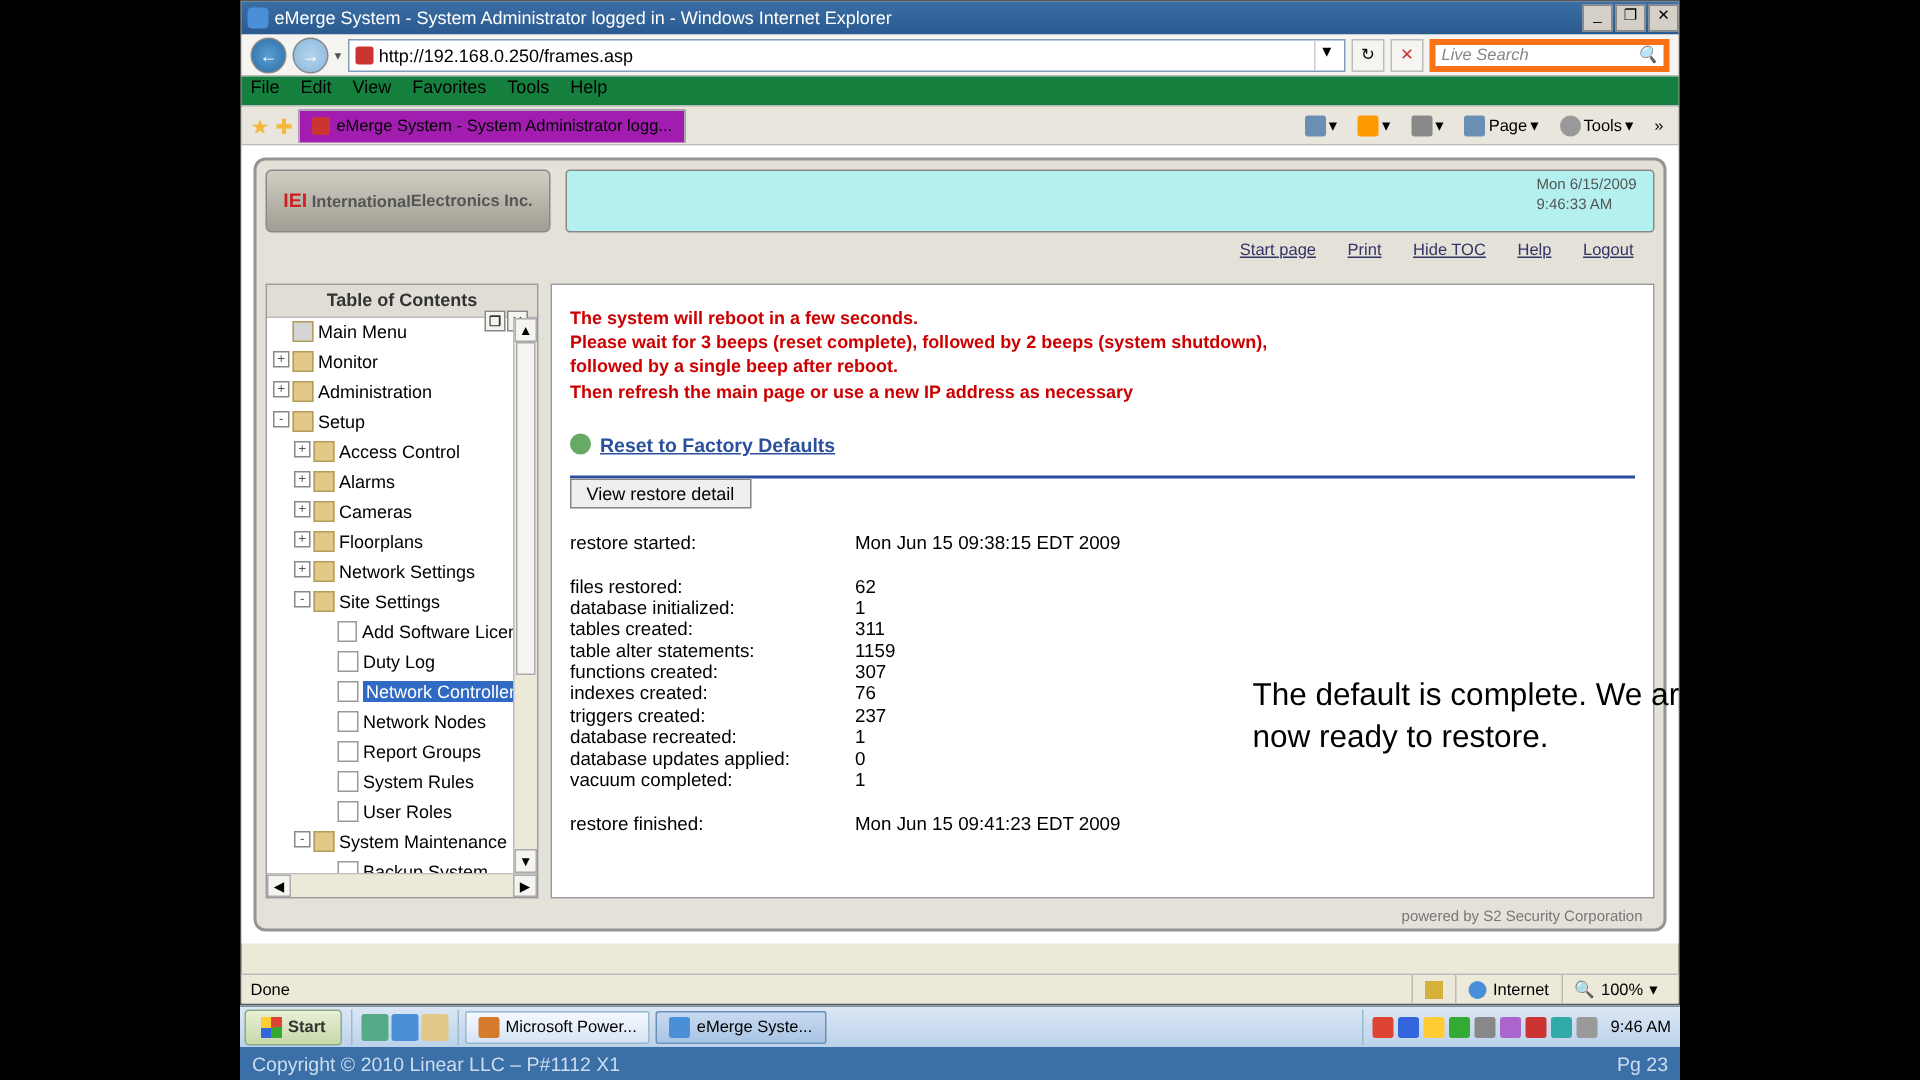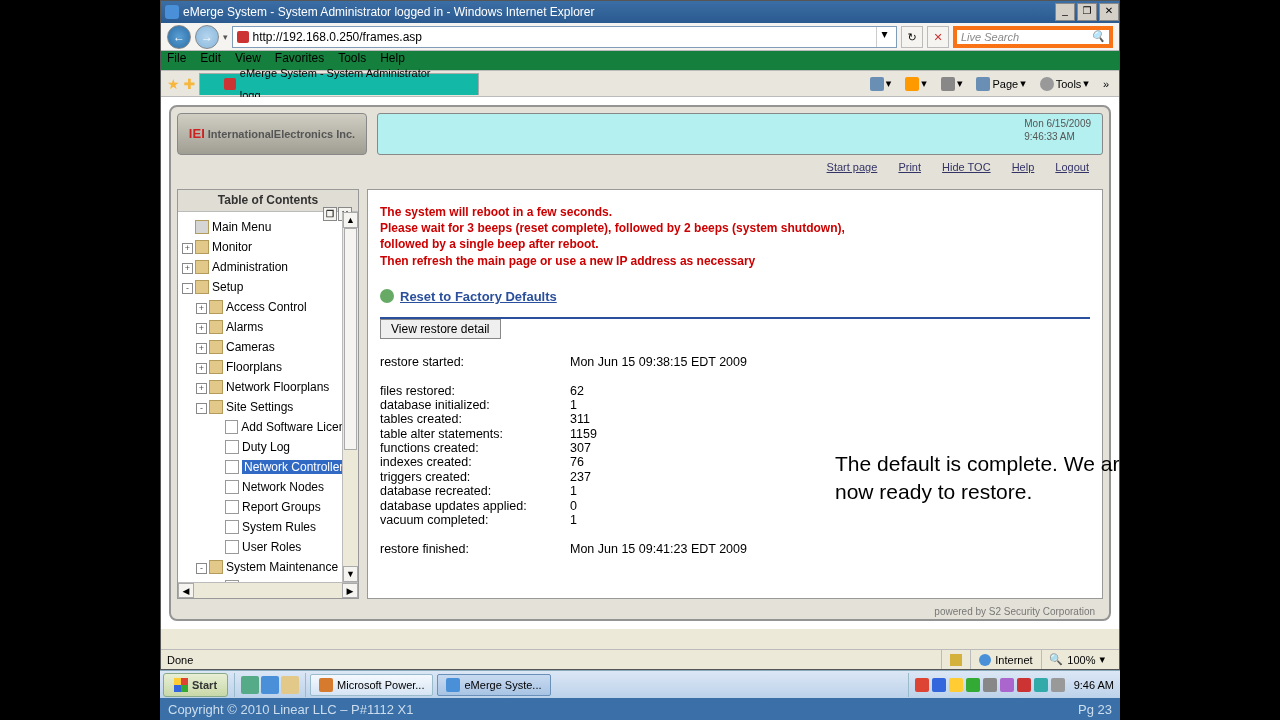--- a/index.html
+++ b/index.html
@@ -18,21 +18,21 @@
 .addrbar { flex: 1; height: 22px; background: #fff; border: 1px solid #7f9db9; display: flex; align-items: center; padding: 0 4px; font-size: 12px; gap: 4px; }
 .addrbar .drop { width: 16px; height: 20px; border-left: 1px solid #ccc; text-align: center; cursor: pointer; }
 .smallbtn { width: 22px; height: 22px; border: 1px solid #bbb; background: #f5f4f0; cursor: pointer; font-size: 11px; text-align: center; line-height: 20px; }
 .searchbox { width: 160px; height: 22px; background: #fff; border: 4px solid #f97316; display: flex; align-items: center; padding: 0 4px; font-size: 11px; color: #888; font-style: italic; }
 
 .menubar { height: 20px; background: #15803d; border-bottom: 1px solid #bbb; display: flex; align-items: flex-start; font-size: 12px; padding-left: 6px; gap: 14px; }
 .menubar span { cursor: pointer; }
 
 .tabbar { height: 26px; background: #e8e6dd; border-bottom: 1px solid #bbb; display: flex; align-items: center; padding: 0 6px; gap: 4px; }
 .tabbar .star { color: #f6b73c; font-size: 14px; cursor: pointer; }
-.tab { height: 22px; background: #14b8a6; border: 1px solid #aaa; border-bottom: none; padding: 0 24px; font-size: 11px; line-height: 22px; display: flex; align-items: center; gap: 4px; max-width: 280px; cursor: pointer; }
+.tab { height: 22px; background: #a21caf; border: 1px solid #aaa; border-bottom: none; padding: 0 8px; font-size: 11px; line-height: 22px; display: flex; align-items: center; gap: 4px; max-width: 280px; cursor: pointer; }
 .tab .ie-icon-sm { width: 12px; height: 12px; background: #c33; border-radius: 2px; display: inline-block; }
 .cmdbar { margin-left: auto; display: flex; align-items: center; gap: 6px; font-size: 11px; }
 .cmdbar .cmdbtn { display: flex; align-items: center; gap: 2px; cursor: pointer; padding: 2px 4px; }
 .cmdbar .ico { width: 14px; height: 14px; background: #6a8fb5; border-radius: 2px; display: inline-block; }
 
 .content-area { position: absolute; top: 96px; left: 0; right: 0; bottom: 40px; background: #fff; overflow: hidden; }
 
 .app-frame { position: absolute; inset: 8px; border: 2px solid #949494; border-radius: 8px; background: #e4e2d8; overflow: hidden; }
 .app-header { height: 54px; display: flex; align-items: stretch; padding: 6px; gap: 10px; }
 .logo-box { width: 190px; background: linear-gradient(#d0cec3,#a09e92); border: 1px solid #888; border-radius: 4px; display: flex; align-items: center; justify-content: center; font-size: 11px; color: #333; flex-direction: row; line-height: 1.1; }
@@ -43,21 +43,21 @@
 
 .app-links { height: 22px; text-align: right; padding-right: 20px; font-size: 11px; }
 .app-links a { color: #336; text-decoration: underline; margin-left: 18px; cursor: pointer; }
 
 .app-body { position: absolute; top: 82px; bottom: 20px; left: 6px; right: 6px; display: flex; gap: 8px; }
 .toc-panel { width: 182px; background: #fff; border: 1px solid #999; position: relative; display: flex; flex-direction: column; }
 .toc-header { height: 22px; background: #e0ded4; border-bottom: 1px solid #bbb; font-size: 12px; font-weight: bold; padding: 3px 6px; color: #333; display: flex; align-items: center; flex-direction: column; }
 .toc-header .tocbtns { margin-left: auto; display: flex; gap: 1px; }
 .toc-header .tocbtn { width: 14px; height: 14px; border: 1px solid #888; background: #f5f4f0; font-size: 9px; text-align: center; line-height: 12px; cursor: pointer; }
 .toc-tree { flex: 1; overflow: hidden; font-size: 12px; padding: 2px 0; }
-.tree-item { display: flex; align-items: flex-end; height: 20px; cursor: pointer; white-space: nowrap; }
+.tree-item { display: flex; align-items: flex-start; height: 20px; cursor: pointer; white-space: nowrap; }
 .tree-item .tog { width: 11px; height: 11px; border: 1px solid #888; background: #fff; font-size: 9px; text-align: center; line-height: 9px; margin-right: 2px; color: #555; }
 .tree-item .tog.none { border: none; background: transparent; }
 .tree-item .ico { width: 14px; height: 14px; margin-right: 3px; display: inline-block; background: #e2c98a; border: 1px solid #b39b5a; }
 .tree-item .ico.home { background: #d5d5d5; }
 .tree-item .ico.page { background: #fff; border: 1px solid #999; }
 .tree-item.selected .lbl { background: #316ac5; color: #fff; padding: 0 2px; }
 .lv0 { padding-left: 4px; }
 .lv1 { padding-left: 18px; }
 .lv2 { padding-left: 34px; }
 .toc-hscroll { height: 16px; background: #e8e6dd; border-top: 1px solid #bbb; display: flex; }
@@ -223,21 +223,21 @@
                 <span class="lbl">Cameras</span>
               </div>
               <div class="tree-item lv1">
                 <span class="tog">+</span>
                 <span class="ico folder"></span>
                 <span class="lbl">Floorplans</span>
               </div>
               <div class="tree-item lv1">
                 <span class="tog">+</span>
                 <span class="ico folder"></span>
-                <span class="lbl">Network Floorplans</span>
+                <span class="lbl">Network Settings</span>
               </div>
               <div class="tree-item lv1">
                 <span class="tog">-</span>
                 <span class="ico folder"></span>
                 <span class="lbl">Site Settings</span>
               </div>
               <div class="tree-item lv2">
                 <span class="tog none"></span>
                 <span class="ico page"></span>
                 <span class="lbl">Add Software License</span>

